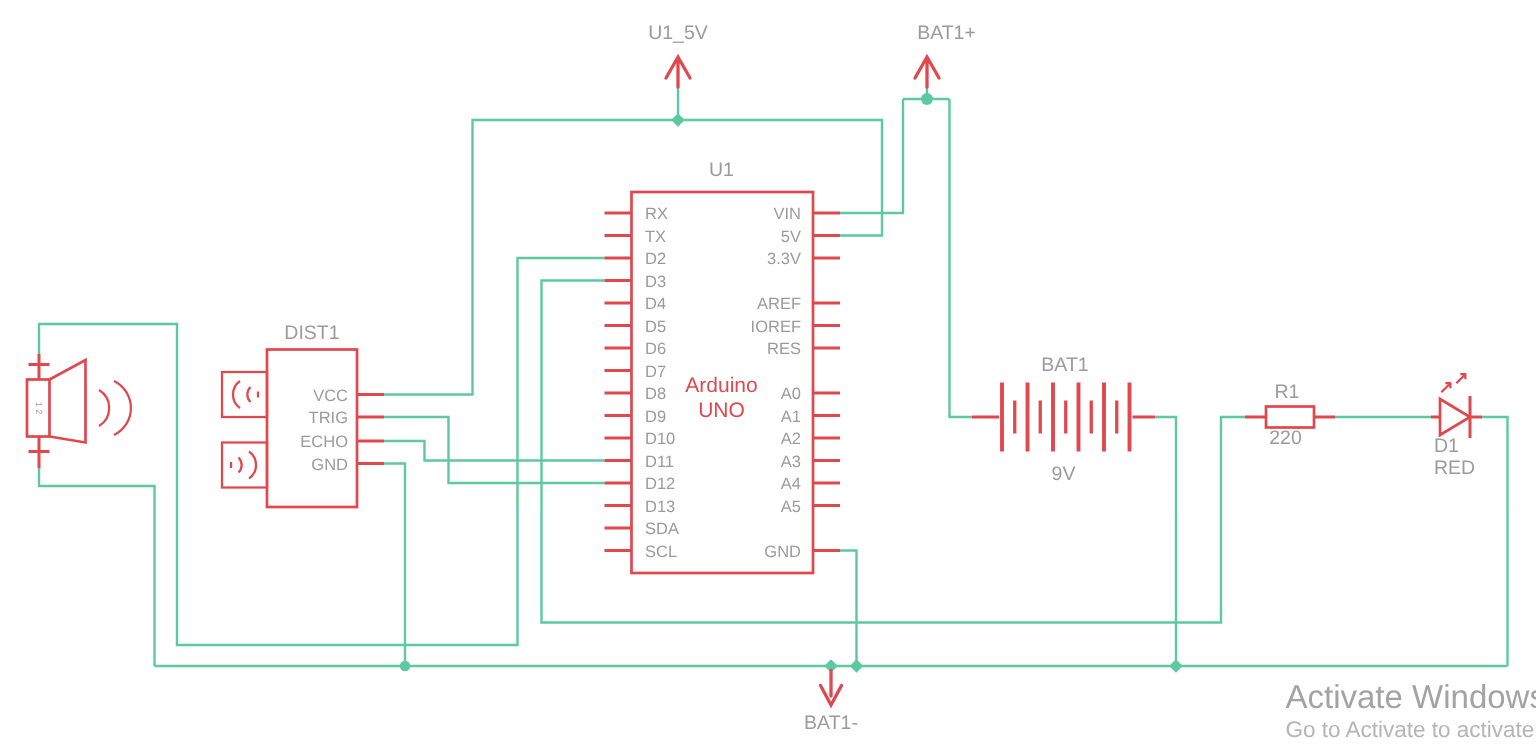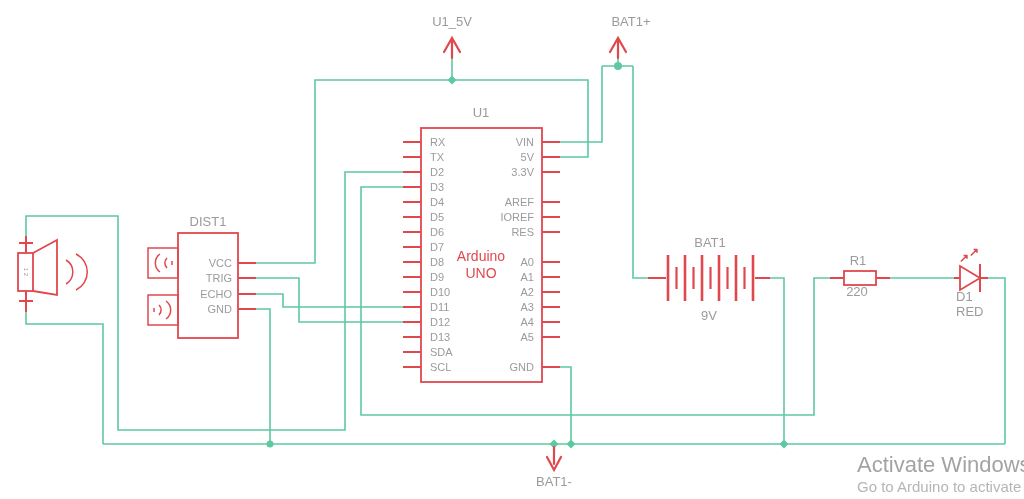--- a/index.html
+++ b/index.html
@@ -200,14 +200,14 @@
     <text class="ledshine" x="969" y="256">↗</text>
     <text class="reflabel" x="956" y="301">D1</text>
     <text class="reflabel" x="956" y="316">RED</text>
   </g>
 
 </svg>
 </div>
 
 <div class="watermark">
   <div class="wm1">Activate Windows</div>
-  <div class="wm2">Go to Arduino to activate</div>
+  <div class="wm2">Go to Activate to activate</div>
 </div>
 
 </body></html>

